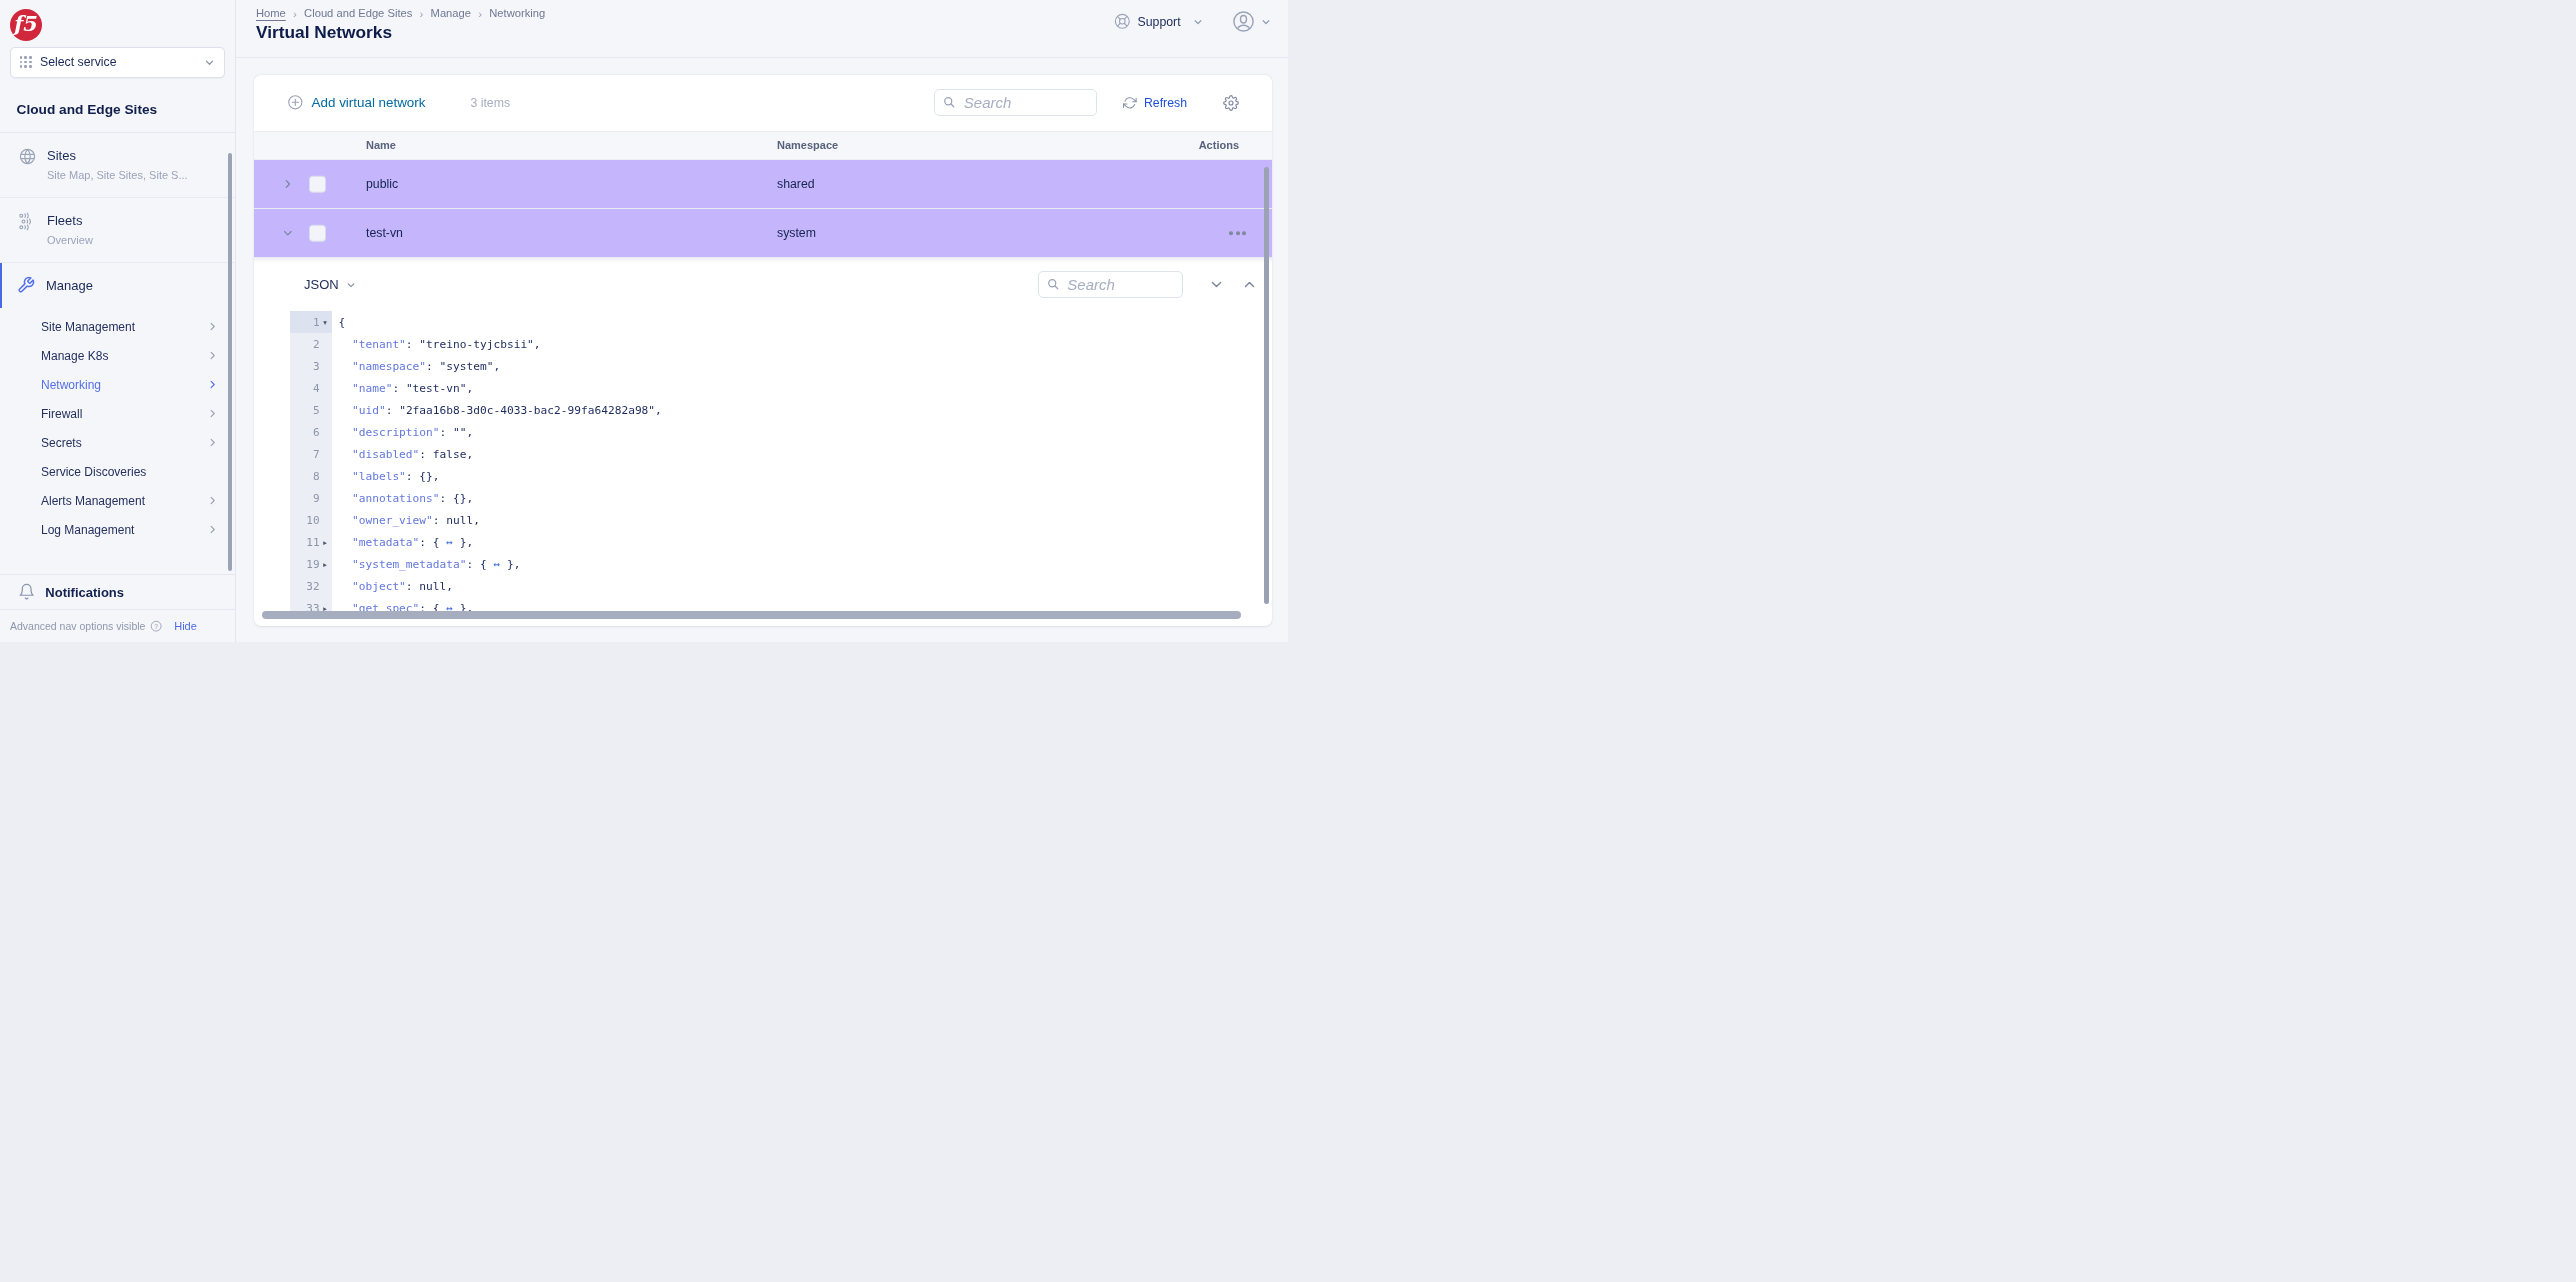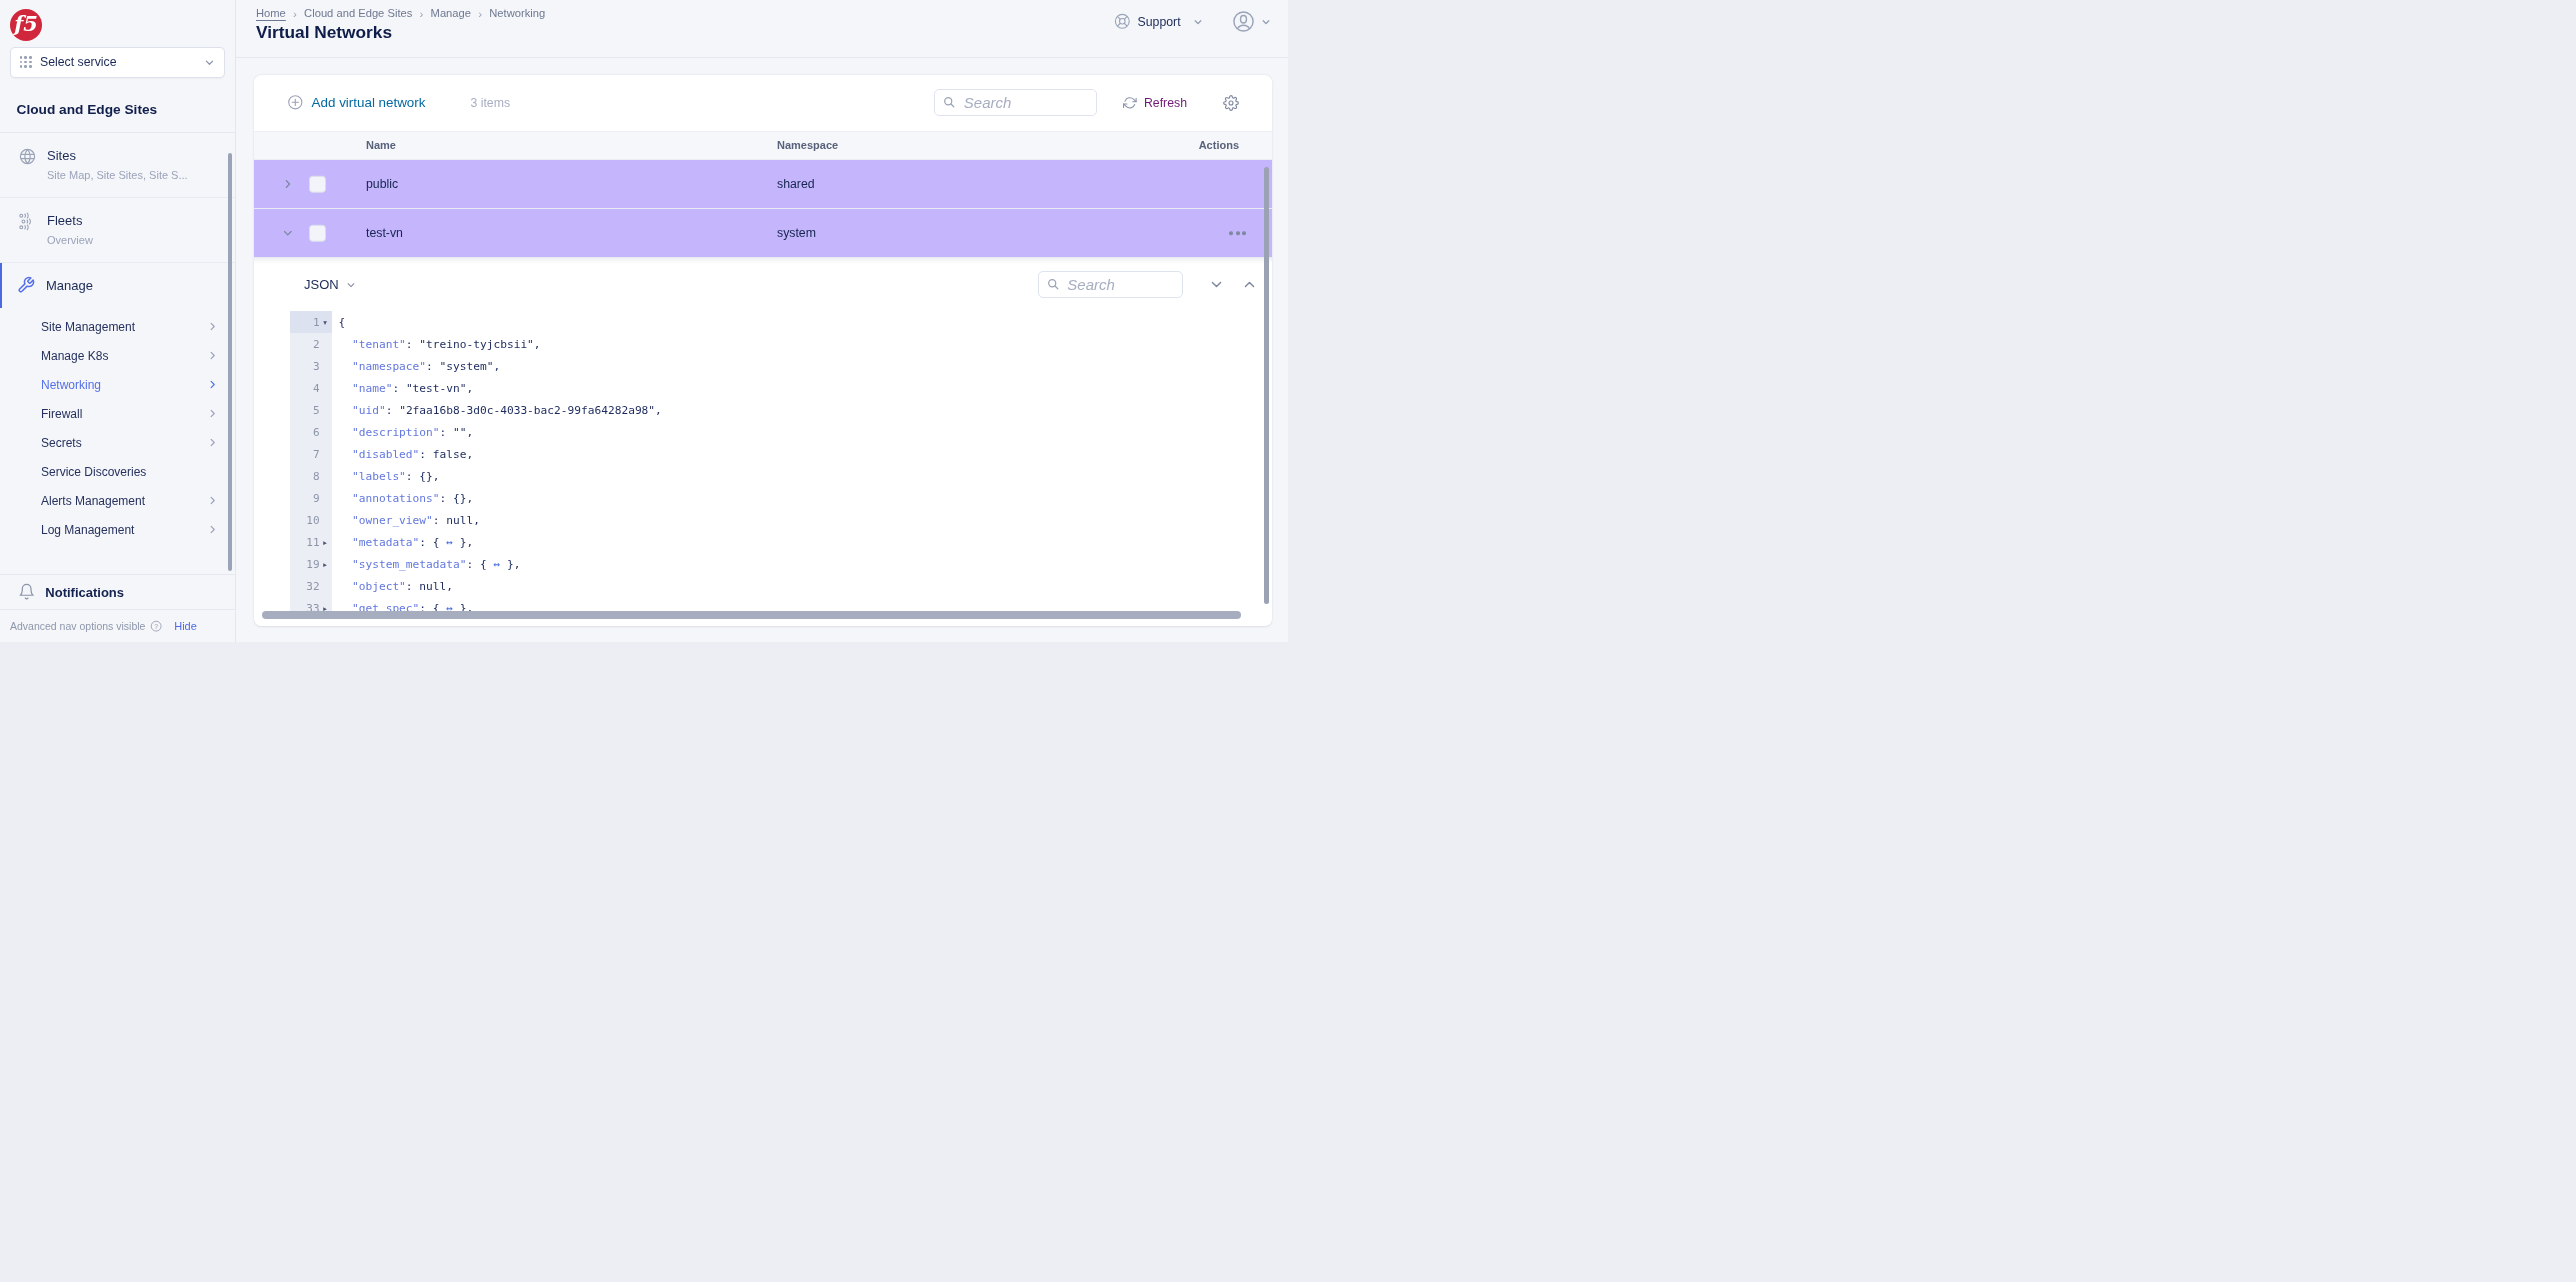--- a/index.html
+++ b/index.html
@@ -67,21 +67,21 @@
   .add-btn{display:flex;align-items:center;gap:8px;cursor:pointer;}
   .add-btn .add-label{font-size:13.4px;font-weight:500;color:#0369a1;}
   .items-count{margin-left:45px;font-size:12.3px;color:#a7aec1;}
   .tspacer{flex:1;}
   .search-box{width:163px;height:27.5px;border:0.7px solid #dfe3ee;border-radius:5px;display:flex;
         align-items:center;padding:0 8px;gap:6.5px;background:#fff;box-sizing:border-box;}
   .search-box input{border:none;outline:none;flex:1;min-width:0;font-size:15px;color:#33406b;
         background:transparent;font-family:"Liberation Sans",sans-serif;font-style:italic;}
   .search-box input::placeholder{color:#a7aec1;}
   .refresh-btn{margin-left:26px;display:flex;align-items:center;gap:7.2px;cursor:pointer;}
-  .refresh-btn .rf-label{font-size:12.3px;color:#701a75;}
+  .refresh-btn .rf-label{font-size:12.3px;color:#1d4ed8;}
   .gear-btn{margin-left:36px;cursor:pointer;}
 
   .thead{height:27.5px;background:#f6f7fa;border-top:0.7px solid #eceef4;border-bottom:0.7px solid #eceef4;
         position:relative;font-size:11px;font-weight:700;color:#58627c;line-height:27px;}
   .col-name{position:absolute;left:112px;}
   .col-ns{position:absolute;left:523px;}
   .col-actions{position:absolute;right:33px;}
 
   .vrow{height:48px;border-bottom:0.7px solid #e9ebf2;position:relative;background:#c4b5fd;}
   .expander{position:absolute;left:27.5px;top:50%;transform:translateY(-50%);cursor:pointer;}

